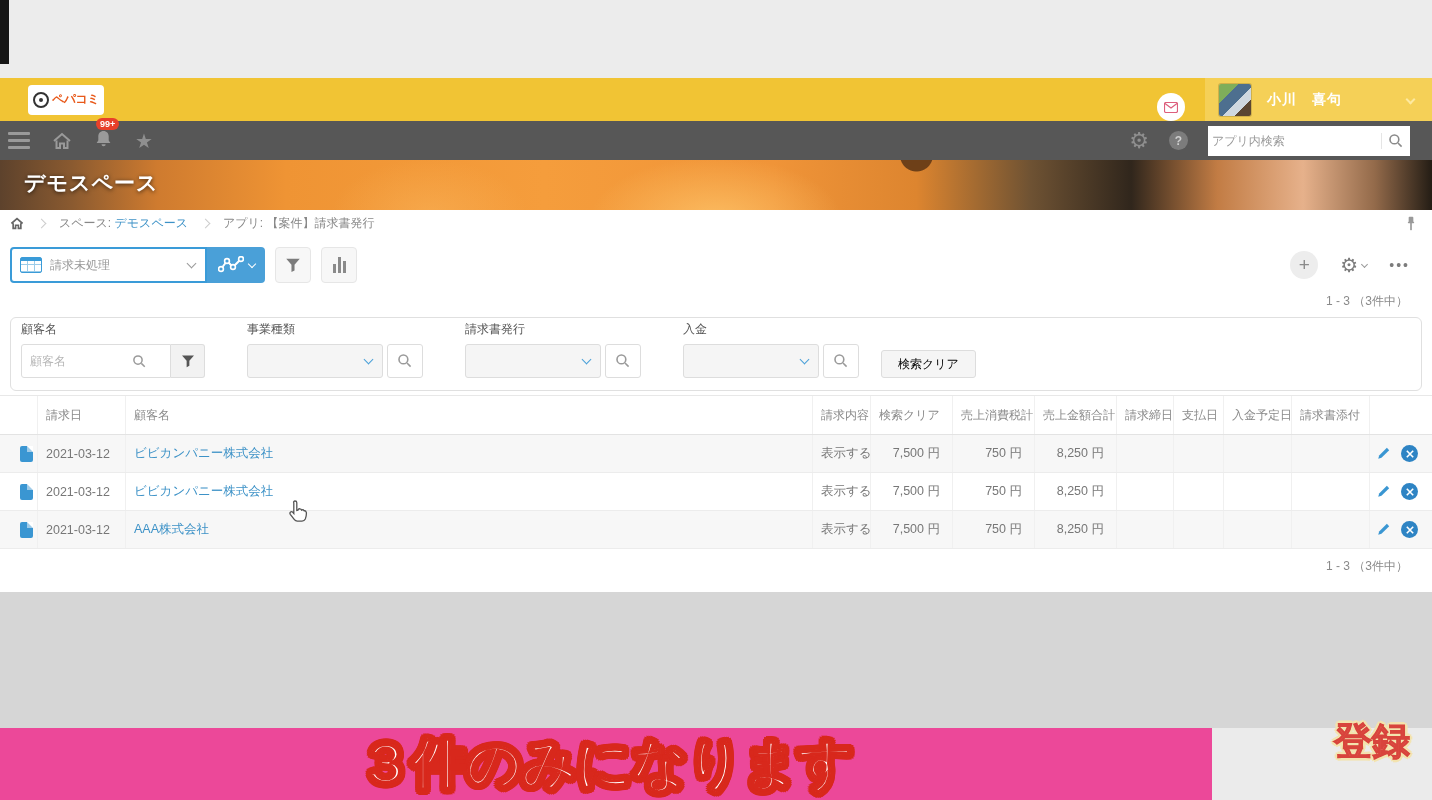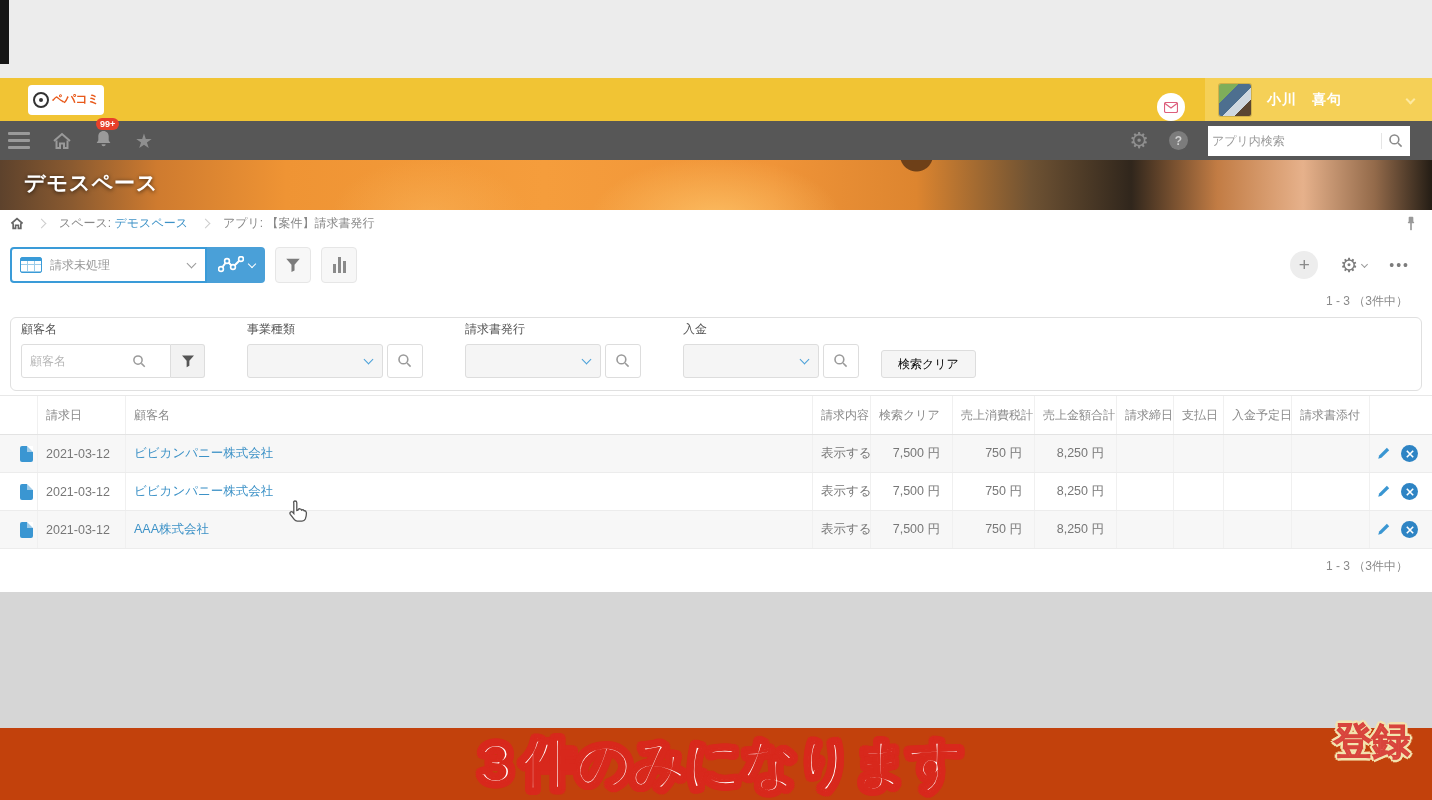--- a/index.html
+++ b/index.html
@@ -9,21 +9,21 @@
 
   
   .top-band { position:absolute; top:0; left:0; width:1432px; height:78px; background:#ececec;
               display:flex; align-items:center; justify-content:center; }
   .corner-notch { position:absolute; left:0; top:0; width:9px; height:64px; background:#161616; }
   .outline-black { color:#fff; font-weight:900; font-size:53px; letter-spacing:-1px; white-space:nowrap;
       -webkit-text-stroke:1.5px #000;
       text-shadow:-5px 0 #000,5px 0 #000,0 -5px #000,0 5px #000,-4px -4px #000,4px -4px #000,
                   -4px 4px #000,4px 4px #000,-2px -5px #000,2px -5px #000,-2px 5px #000,2px 5px #000,
                   -5px -2px #000,5px -2px #000,-5px 2px #000,5px 2px #000,6px 7px 0 #000; }
-  .bottom-band { position:absolute; left:0; top:728px; width:1432px; height:72px; background:#c2410c;
+  .bottom-band { position:absolute; left:0; top:728px; width:1212px; height:72px; background:#ec4899;
                  display:flex; align-items:center; justify-content:center; }
   .outline-red { color:#fff; font-weight:900; font-size:54px; letter-spacing:0px; white-space:nowrap;
       -webkit-text-stroke:1.5px #d8281c;
       text-shadow:-5px 0 #d8281c,5px 0 #d8281c,0 -5px #d8281c,0 5px #d8281c,-4px -4px #d8281c,
                   4px -4px #d8281c,-4px 4px #d8281c,4px 4px #d8281c,-2px -5px #d8281c,2px -5px #d8281c,
                   -2px 5px #d8281c,2px 5px #d8281c,-5px -2px #d8281c,5px -2px #d8281c,-5px 2px #d8281c,5px 2px #d8281c; }
   .register { position:absolute; left:1334px; top:716px; font-size:38px; font-weight:900; color:#e25a50;
       -webkit-text-stroke:1px #d8443c;
       text-shadow:-3px 0 #f3e3ae,3px 0 #f3e3ae,0 -3px #f3e3ae,0 3px #f3e3ae,
                   -2px -2px #f3e3ae,2px -2px #f3e3ae,-2px 2px #f3e3ae,2px 2px #f3e3ae; }

